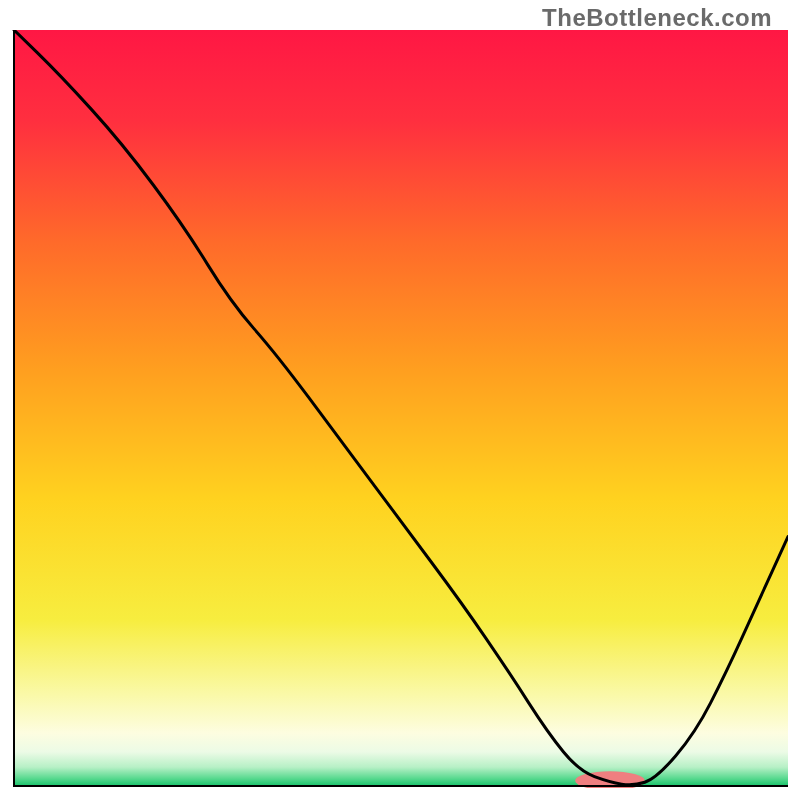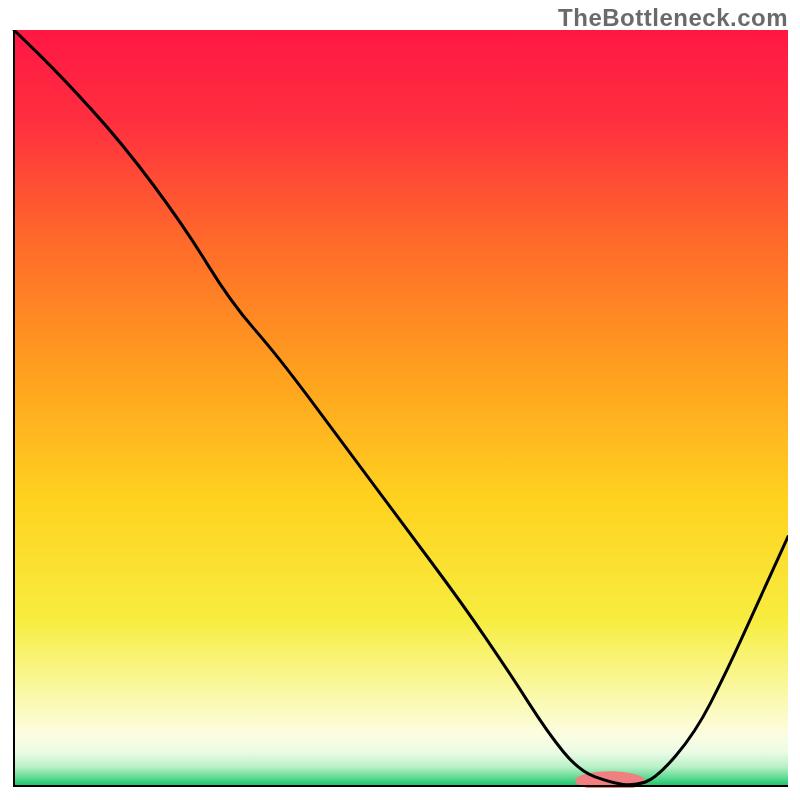--- a/index.html
+++ b/index.html
@@ -12,21 +12,21 @@
     overflow: hidden;
   }
   .chart-container {
     position: relative;
     width: 800px;
     height: 800px;
   }
   .watermark {
     position: absolute;
     top: 4px;
-    right: 12px;
+    right: 28px;
     font-size: 24px;
     font-weight: 600;
     color: #6a6a6a;
     letter-spacing: 0.5px;
     z-index: 10;
     pointer-events: none;
   }
   .plot-frame {
     position: absolute;
     left: 12px;

